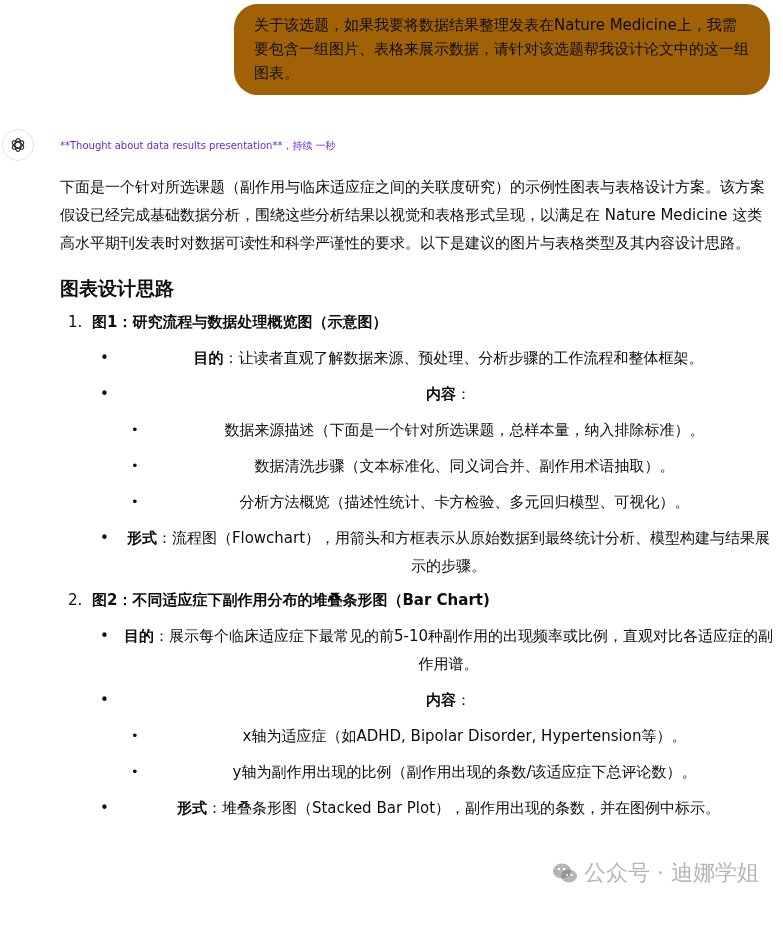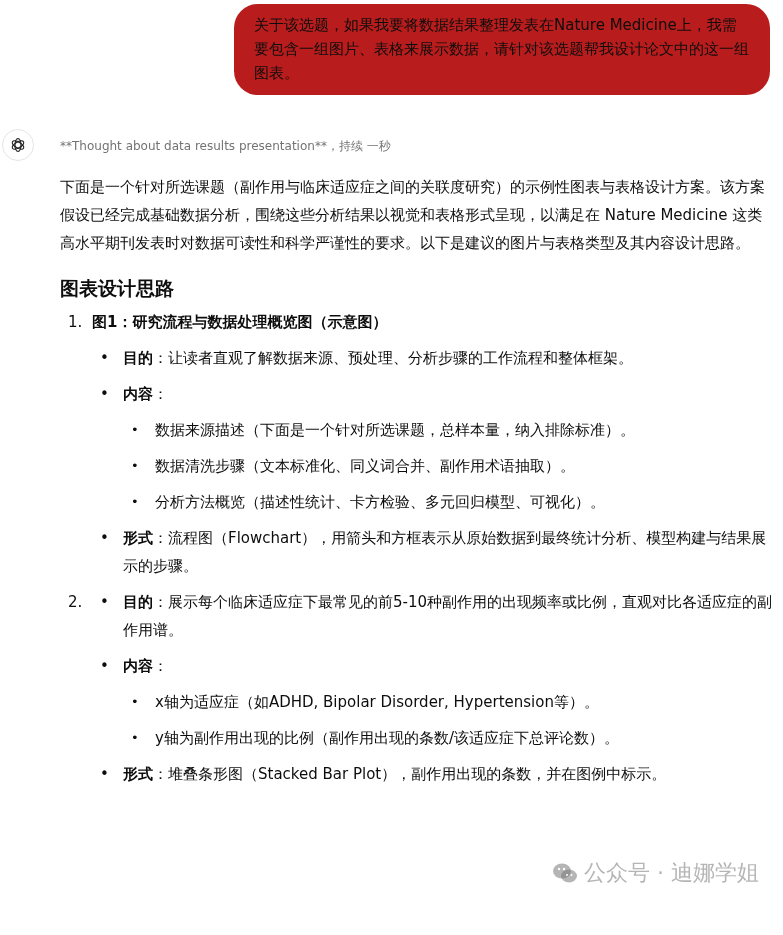--- a/index.html
+++ b/index.html
@@ -6,51 +6,51 @@
   body {
     width: 783px; height: 935px; overflow: hidden;
     background: #ffffff;
     font-family: "DejaVu Sans", "Liberation Sans", sans-serif;
     color: #0d0d0d;
     position: relative;
   }
   .user-bubble {
     position: absolute; left: 234px; top: 4px;
     width: 536px; box-sizing: border-box;
-    background: #b91c1c; border-radius: 24px;
+    background: #a16207; border-radius: 24px;
     padding: 9px 20px 10px 20px;
     font-size: 15px; line-height: 24px; color: #0d0d0d;
   }
   .assistant-avatar {
     position: absolute; left: 2px; top: 129px;
     width: 32px; height: 32px; border-radius: 50%;
     border: 1px solid #e5e5e5; box-sizing: border-box;
     display: flex; align-items: center; justify-content: center;
     background: #fff;
   }
   .thought {
     position: absolute; left: 60px; top: 134px;
-    font-size: 12px; color: #737373; line-height: 24px;
+    font-size: 10px; color: #6d28d9; line-height: 24px;
   }
   .content {
     position: absolute; left: 60px; top: 173px; width: 714px;
     font-size: 15px; line-height: 28px;
   }
   .content p { margin: 0; }
   .h3 {
     font-weight: bold; font-size: 19px; margin-top: 17px; line-height: 28px;
   }
   ol.main { margin: 0; padding: 0; list-style: none; }
   ol.main > li { position: relative; padding-left: 32px; }
   ol.main > li > .num {
     position: absolute; left: 8px; top: 0; font-weight: normal;
   }
   .item-title { font-weight: bold; line-height: 28px; }
   .l1 { list-style: none; margin: 0; padding: 0; }
-  .l1 > li { position: relative; padding-left: 31px; margin-top: 8px; line-height: 28px; }
+  .l1 > li { position: relative; padding-left: 31px; margin-top: 8px; line-height: 28px; text-align: center; }
   .l1 > li::before {
     content: "•"; position: absolute; left: 8px; top: 0; font-size: 15px;
   }
   .l2 { list-style: none; margin: 0; padding: 0; }
   .l2 > li { position: relative; padding-left: 32px; margin-top: 8px; line-height: 28px; }
   .l2 > li::before {
     content: "•"; position: absolute; left: 8px; top: 0; font-size: 13px;
   }
   .bold { font-weight: bold; }
   .watermark {
@@ -106,20 +106,21 @@
           </ul>
         </li>
         <li>
           <span class="bold">形式</span><span>：流程图（Flowchart），用箭头和方框表示从原始数据到最终统计分析、模型构建与结果展示的步骤。</span>
         </li>
       </ul>
     </li>
 
     <li style="margin-top:6px;">
       <span class="num">2.</span>
+      <div class="item-title">图2：不同适应症下副作用分布的堆叠条形图（Bar Chart)</div>
       <ul class="l1">
         <li>
           <span class="bold">目的</span><span>：展示每个临床适应症下最常见的前5-10种副作用的出现频率或比例，直观对比各适应症的副作用谱。</span>
         </li>
         <li>
           <span class="bold">内容</span><span>：</span>
           <ul class="l2">
             <li>x轴为适应症（如ADHD, Bipolar Disorder, Hypertension等）。</li>
             <li>y轴为副作用出现的比例（副作用出现的条数/该适应症下总评论数）。</li>
           </ul>

